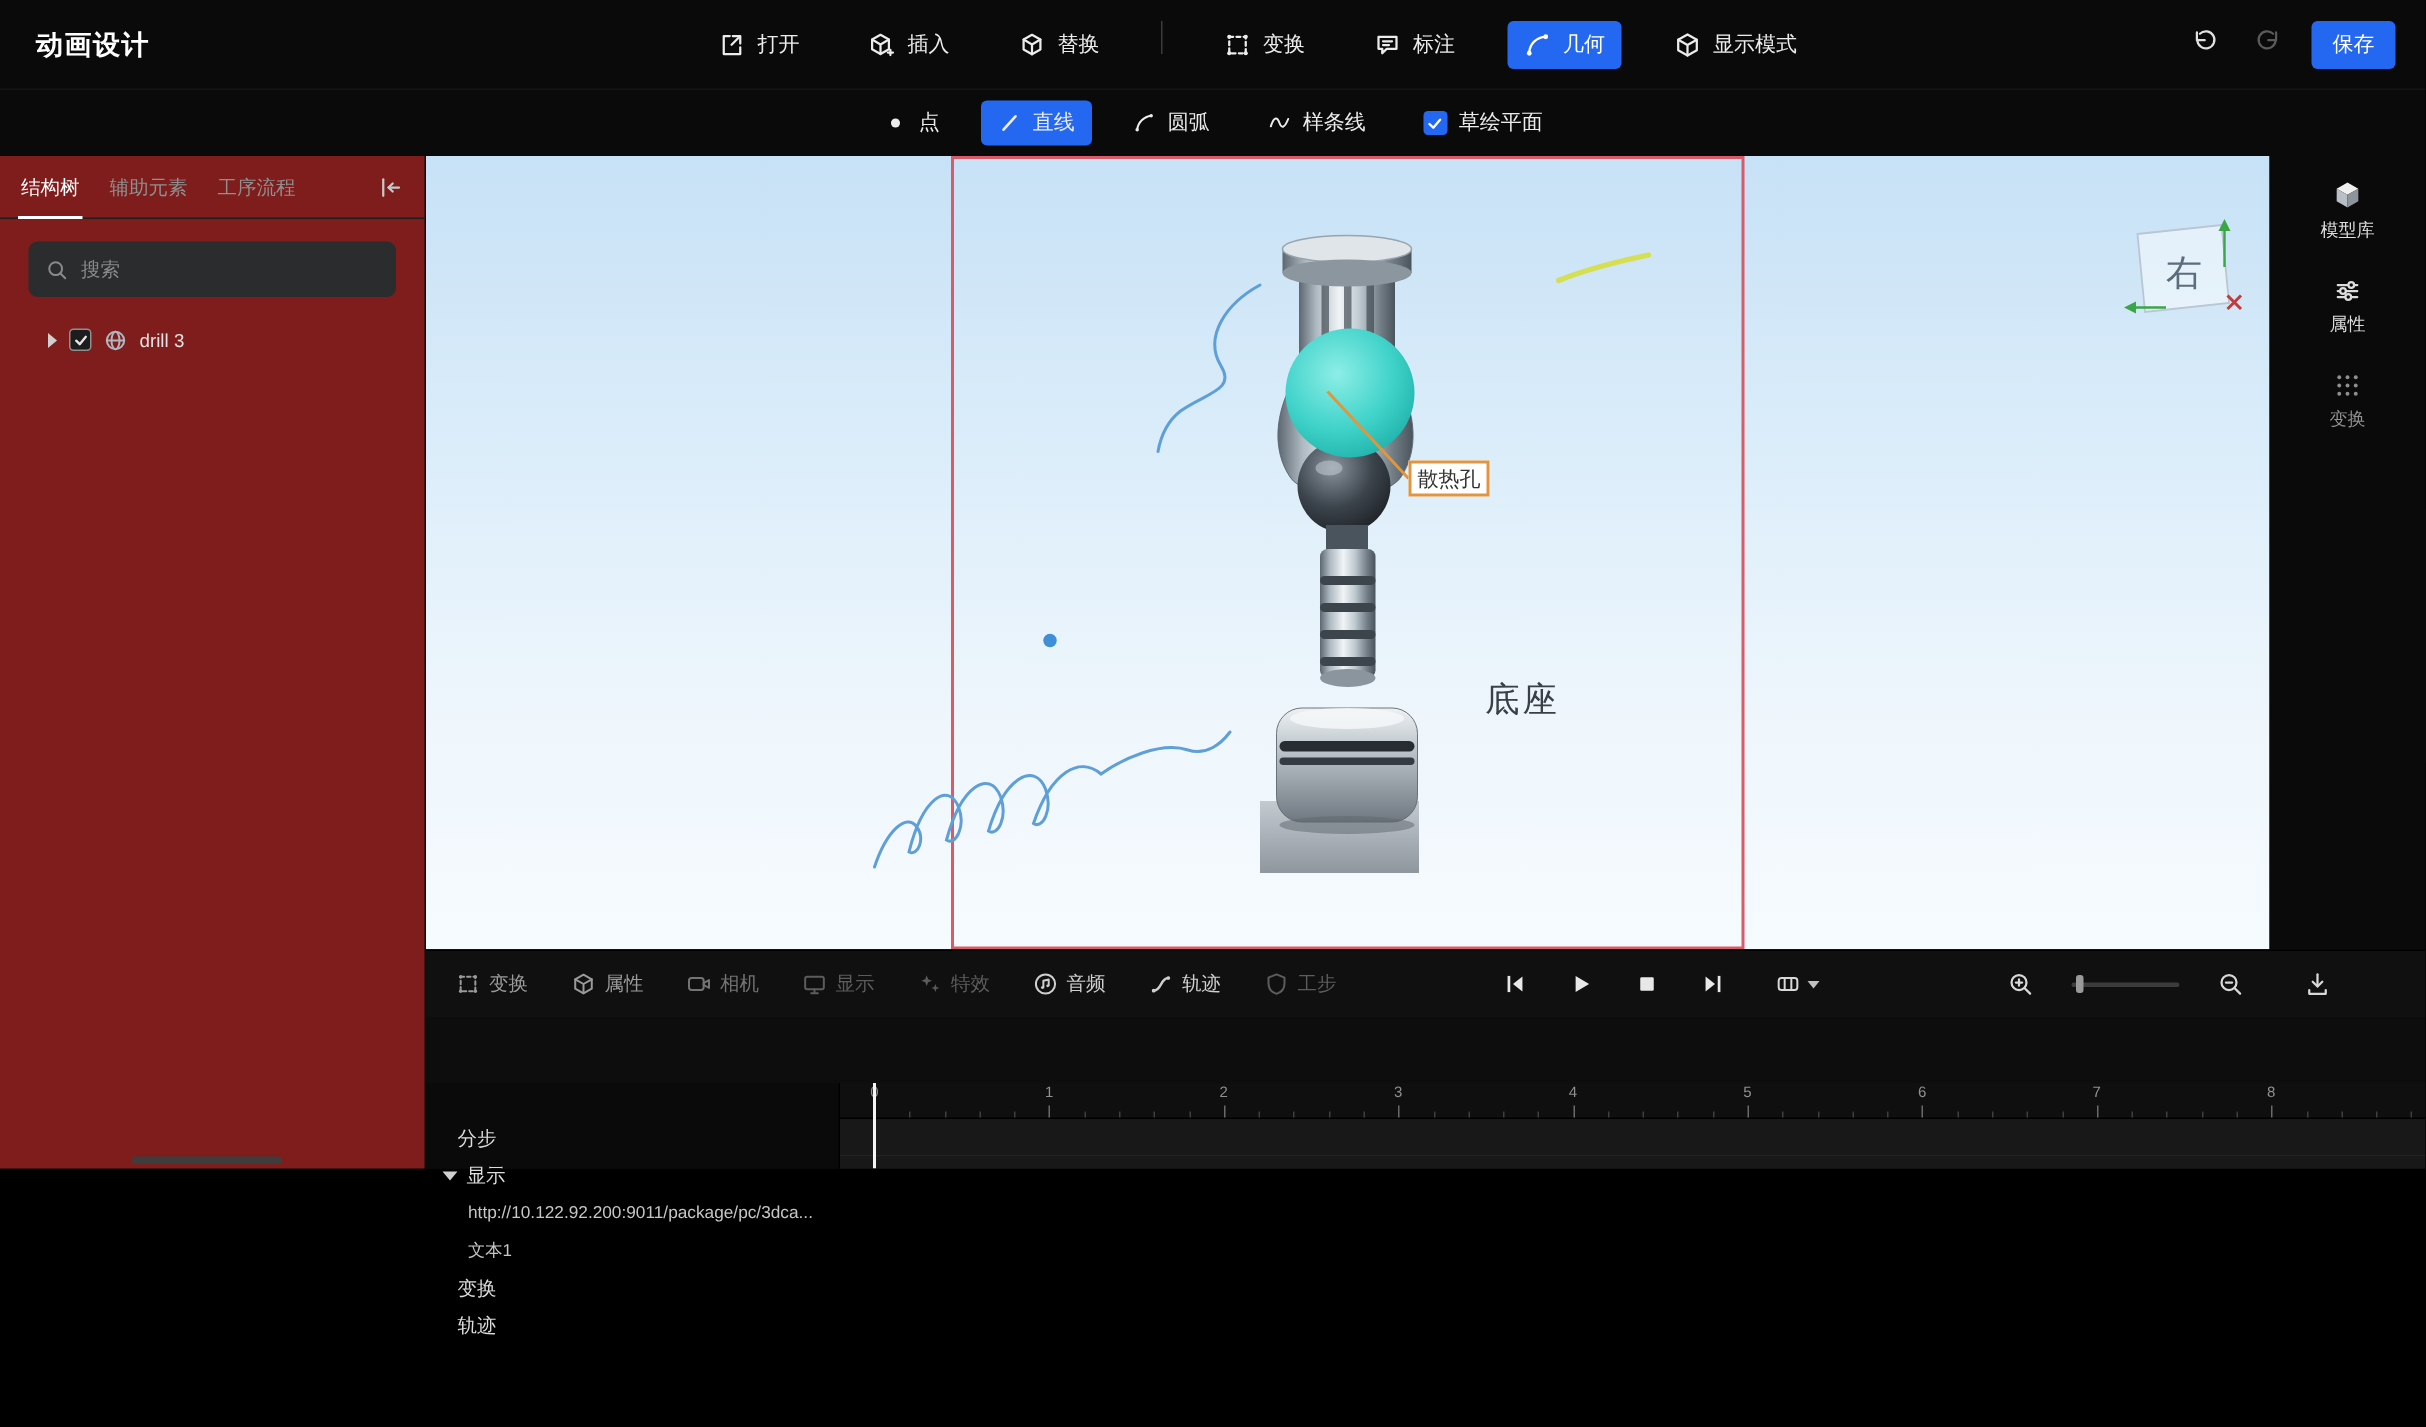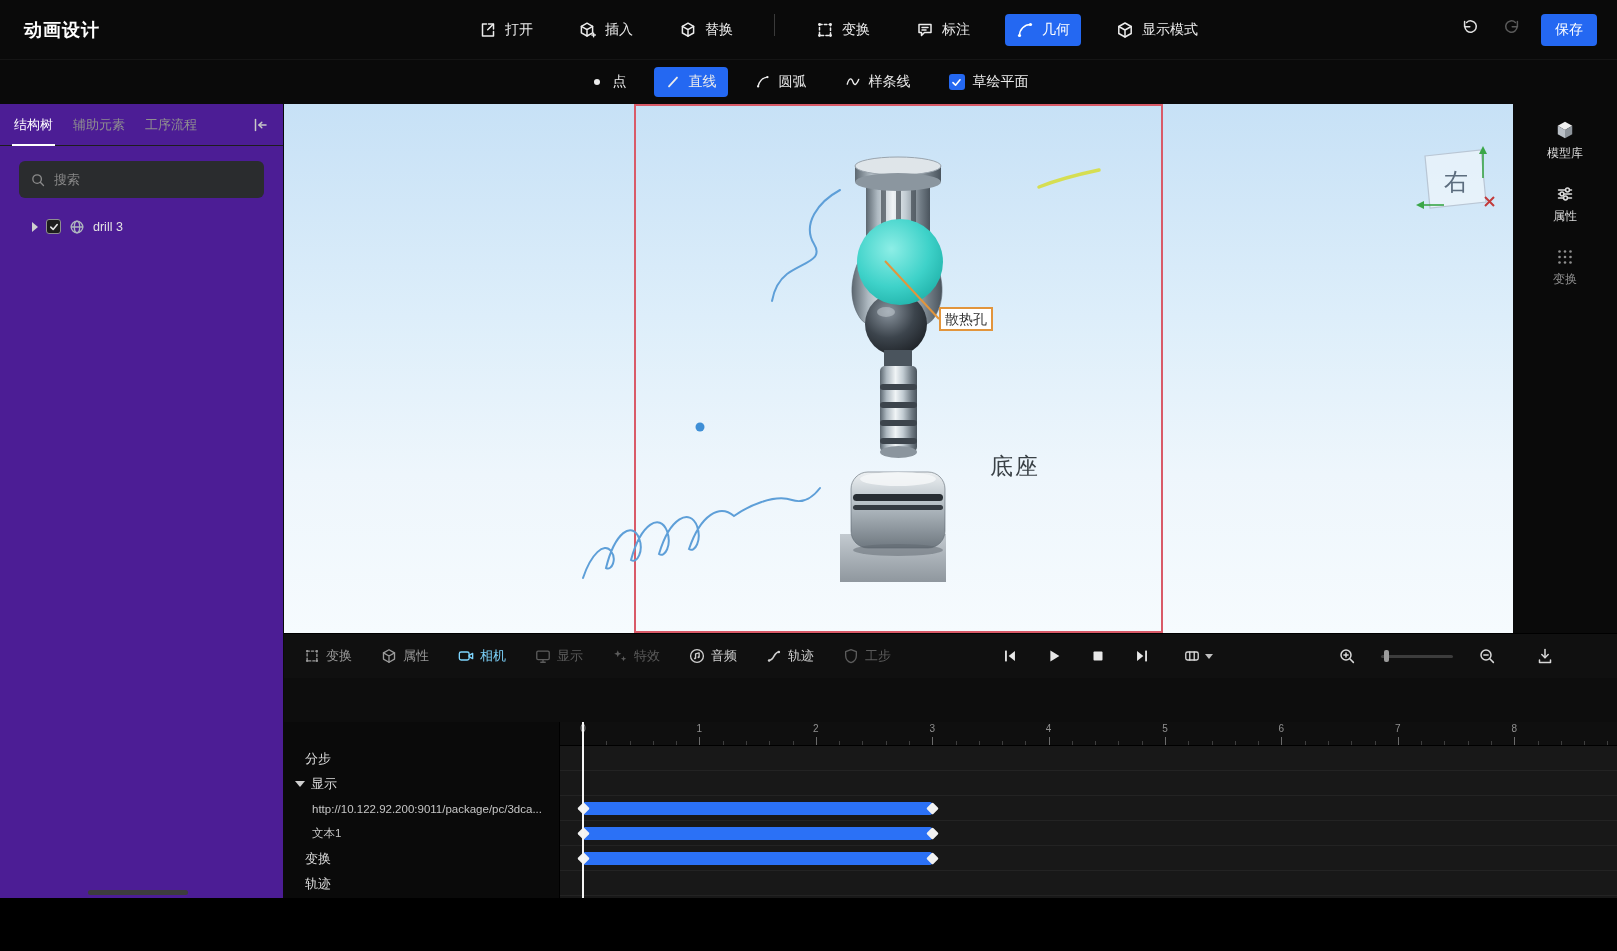--- a/index.html
+++ b/index.html
@@ -1,18 +1,18 @@
 <!DOCTYPE html>
 <html><head>
 <meta charset="utf-8">
 <style>
 *{margin:0;padding:0;box-sizing:border-box}
 html,body{width:1617px;height:951px;background:#000;overflow:hidden;
   font-family:"Liberation Sans","DejaVu Sans",sans-serif}
-.app{position:relative;width:1617px;height:898px;background:#0a0a0a;color:#e8e8e8}
+.app{position:relative;width:1617px;height:779px;background:#0a0a0a;color:#e8e8e8}
 svg{display:block}
 .ic{width:18px;height:18px;stroke:currentColor;fill:none;stroke-width:1.5;stroke-linecap:round;stroke-linejoin:round}
 .ic16{width:16px;height:16px;stroke:currentColor;fill:none;stroke-width:1.5;stroke-linecap:round;stroke-linejoin:round}
 
 
 .topbar{position:absolute;left:0;top:0;width:100%;height:60px;display:flex;align-items:center;background:#0a0a0a;border-bottom:1px solid #151515}
 .app-title{font-size:18px;font-weight:bold;margin-left:24px;letter-spacing:1px;color:#fff}
 .topbar-center{position:absolute;left:468px;display:flex;align-items:flex-start;gap:24px}
 .tb-btn{display:flex;align-items:center;gap:8px;font-size:14px;color:#ececec;padding:7px 11px;border-radius:4px;cursor:pointer;white-space:nowrap}
 .tb-btn.active{background:#2468f2;color:#fff}
@@ -22,21 +22,21 @@
 .icon-btn.dim{color:#5a5a5a}
 .save-btn{background:#2468f2;color:#fff;font-size:14px;padding:7px 14px;border-radius:4px;cursor:pointer}
 
 
 .subbar{position:absolute;top:60px;left:0;width:100%;height:44px;display:flex;align-items:center;justify-content:center;gap:16px;background:#0a0a0a}
 .sub-item{display:flex;align-items:center;gap:8px;font-size:14px;color:#ececec;padding:6px 11px;border-radius:4px;cursor:pointer;white-space:nowrap}
 .sub-item.active{background:#2468f2}
 .cbx{width:16px;height:16px;border-radius:3px;background:#2468f2;display:flex;align-items:center;justify-content:center}
 
 
-.left-panel{position:absolute;left:0;top:104px;width:283px;bottom:0;background:#4c1d95}
+.left-panel{position:absolute;left:0;top:104px;width:283px;bottom:0;background:#7f1d1d}
 .lp-tabs{display:flex;align-items:center;height:42px;padding:0 14px;gap:20px;font-size:13px;color:#8f8f8f;border-bottom:1px solid #1e1e1e}
 .lp-tab{position:relative;cursor:pointer;white-space:nowrap}
 .lp-tab.active{color:#fff}
 .lp-tab.active::after{content:'';position:absolute;left:-2px;right:-2px;bottom:-12px;height:2px;background:#fff}
 .lp-collapse{margin-left:auto;color:#c8c8c8;cursor:pointer}
 .lp-search{margin:15px 19px 12px;height:37px;background:#2a2c2e;border-radius:6px;display:flex;align-items:center;padding:0 11px;gap:8px;color:#8a8a8a}
 .lp-search input{flex:1;background:none;border:none;outline:none;color:#ddd;font-size:13px;font-family:inherit}
 .lp-search input::placeholder{color:#8a8a8a}
 .tree-row{display:flex;align-items:center;height:33px;gap:8px;padding-left:16px;font-size:12.5px;color:#e2e2e2;cursor:pointer;white-space:nowrap;overflow:hidden}
 .tree-row.child{padding-left:32px}
@@ -61,21 +61,21 @@
 .rail-item.dim{color:#8f8f8f}
 
 
 .timeline{position:absolute;left:284px;top:633px;right:0;bottom:0;background:#0d0d0d}
 .tl-tabs{height:44px;display:flex;align-items:flex-end;background:#090909;padding-left:16px}
 .tl-tab{height:36px;min-width:88px;background:#2c2c2c;color:#fff;font-size:13px;display:flex;align-items:center;justify-content:center;cursor:pointer;padding:0 14px}
 .tl-add{width:38px;height:36px;display:flex;align-items:center;justify-content:center;color:#c8c8c8;cursor:pointer}
 .tl-toolbar{position:relative;height:45px;display:flex;align-items:center;background:#101010;border-top:1px solid #000;padding-left:20px}
 .tl-tool{display:flex;align-items:center;gap:6px;font-size:13px;margin-right:29px;cursor:pointer;white-space:nowrap}
 .tl-tool.st-dim{color:#9a9a9a}
-.tl-tool.st-active{color:#7dd3fc}
+.tl-tool.st-active{color:#737373}
 .tl-tool.st-normal{color:#cfcfcf}
 .tl-tool.st-disabled{color:#5c5c5c}
 .tl-playback{position:absolute;left:716px;display:flex;align-items:center;gap:24px;color:#e8e8e8}
 .pb-btn{width:20px;height:20px;display:flex;align-items:center;justify-content:center;cursor:pointer}
 .speed-dd{display:flex;align-items:center;gap:5px;margin-left:8px;color:#d8d8d8;cursor:pointer}
 .dd-caret{width:0;height:0;border-left:4px solid transparent;border-right:4px solid transparent;border-top:5px solid #c0c0c0}
 .tl-zoom{position:absolute;right:62px;display:flex;align-items:center;gap:24px;color:#d8d8d8}
 .zoom-slider{position:relative;width:72px;height:14px;cursor:pointer}
 .zoom-slider .track{position:absolute;top:6px;left:0;right:0;height:2.5px;background:#3c3c3c;border-radius:2px}
 .zoom-slider .thumb{position:absolute;top:1px;left:3px;width:5px;height:12px;background:#9a9a9a;border-radius:2px}

